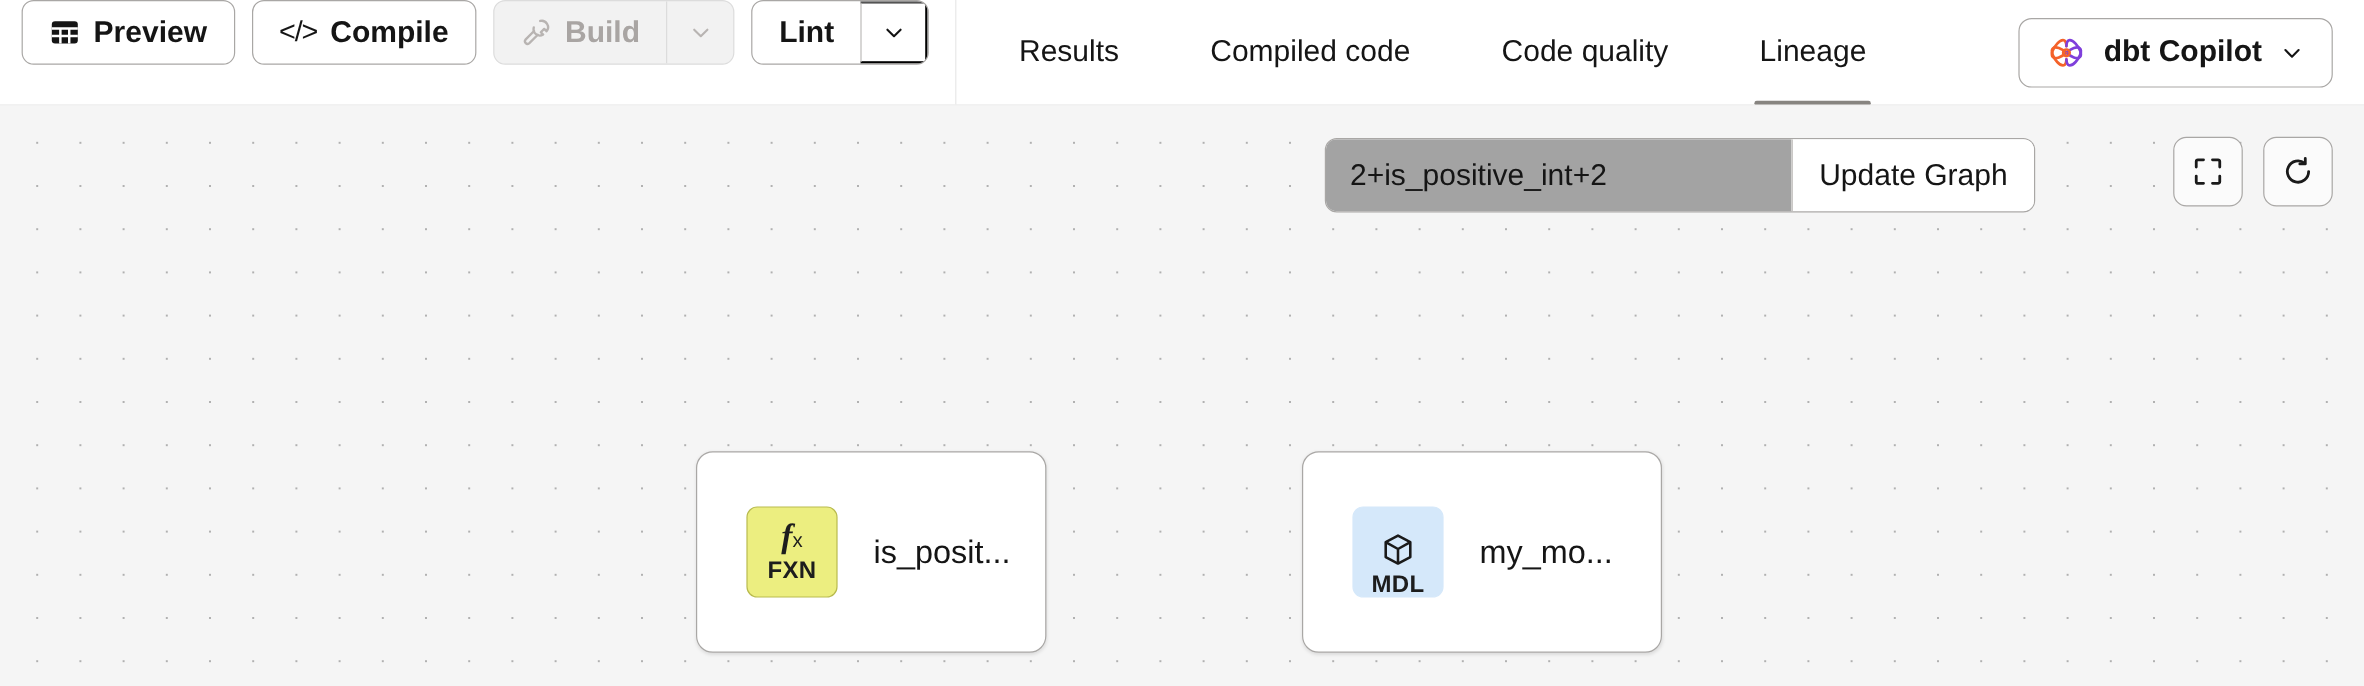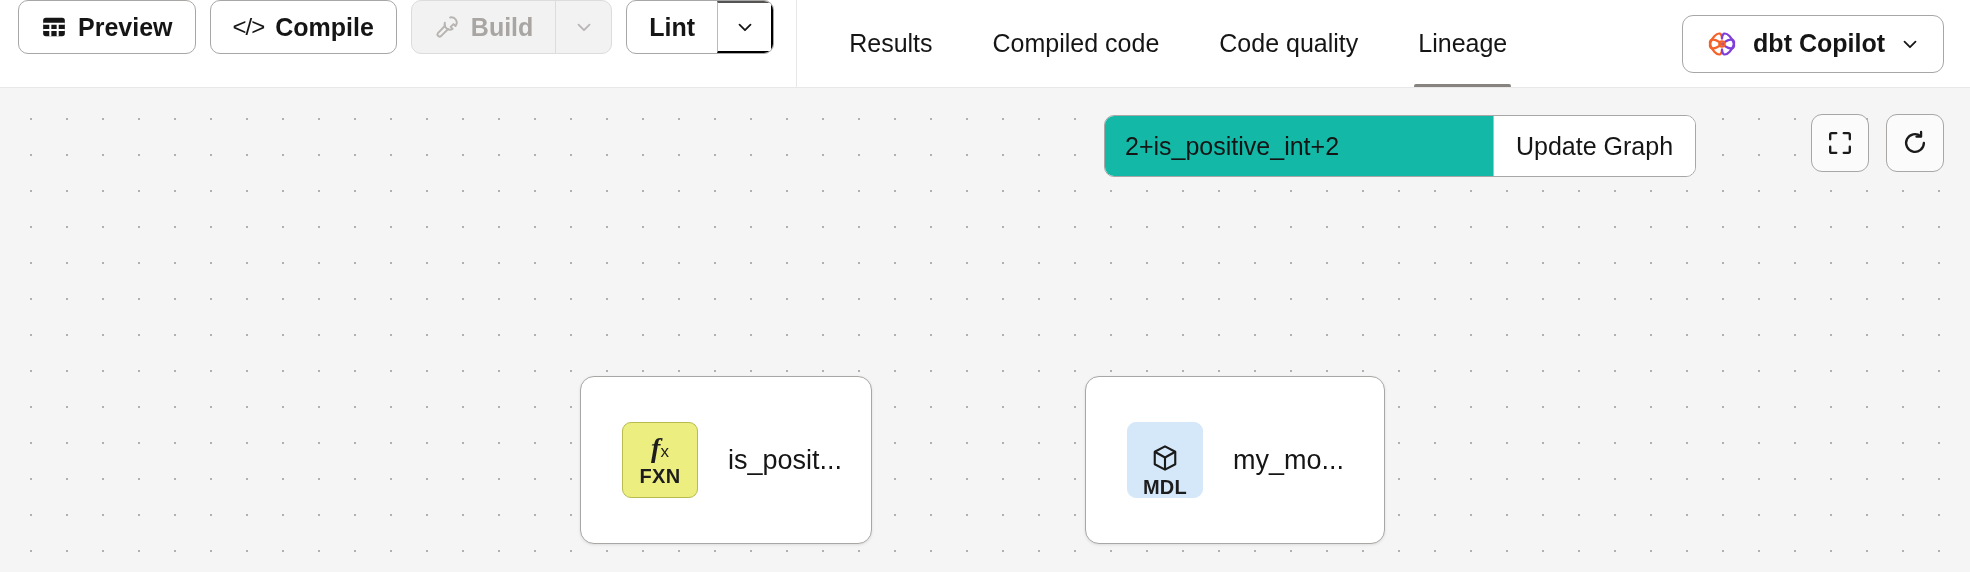--- a/index.html
+++ b/index.html
@@ -112,21 +112,21 @@
     font-weight: 400;
     letter-spacing: -1px;
     color: #151515;
   }
 
   
   .tabs {
     display: flex;
     align-items: flex-start;
     height: 88px;
-    gap: 0;
+    gap: 16px;
     margin-left: 22px;
   }
   .tab {
     position: relative;
     height: 88px;
     display: flex;
     align-items: center;
     padding: 0 30px;
     font-size: 25px;
     color: #151515;
@@ -190,21 +190,21 @@
     height: 62px;
     background: #ffffff;
     border: 1px solid #a9a7a5;
     border-radius: 10px;
     overflow: hidden;
   }
   .graph-input {
     width: 388px;
     border: 0;
     outline: none;
-    background: #14b8a6;
+    background: #a3a3a3;
     font-family: inherit;
     font-size: 25px;
     color: #151515;
     padding: 0 20px;
   }
   .graph-input::placeholder { color: #97938f; }
   .graph-update {
     display: inline-flex;
     align-items: center;
     padding: 0 22px;

